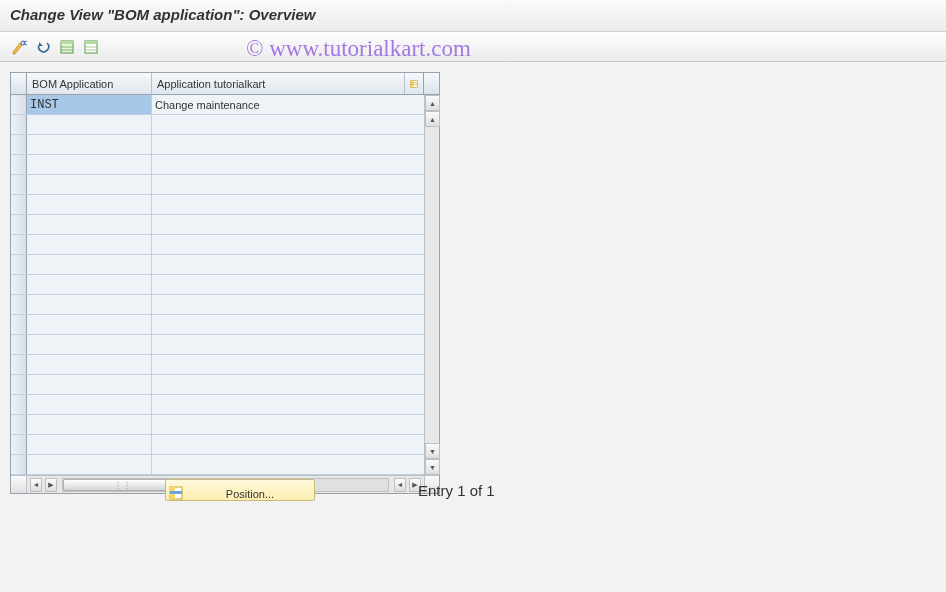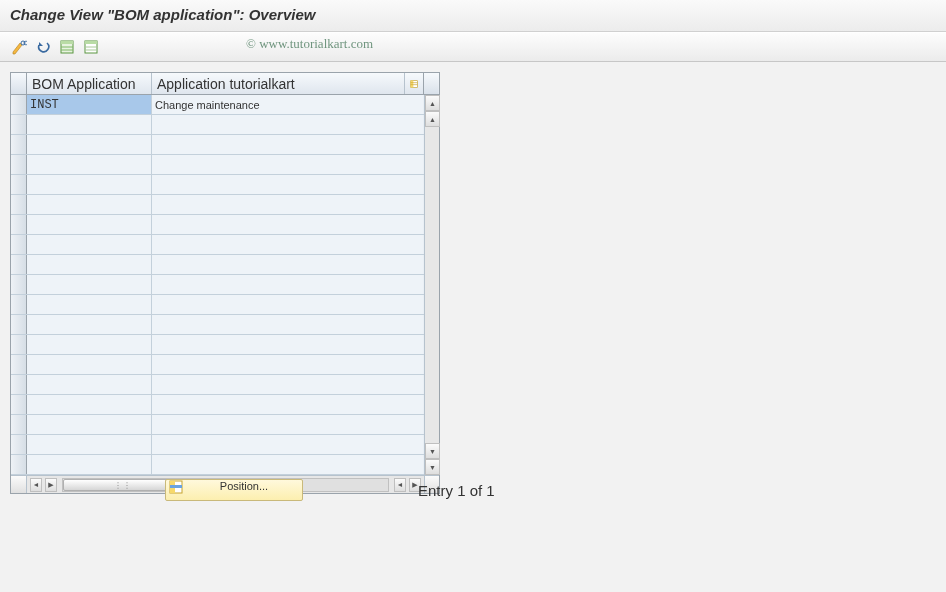--- a/index.html
+++ b/index.html
@@ -69,21 +69,21 @@
       width: 16px;
       border-right: 1px solid #9aa3ab;
       background: linear-gradient(#f6f9fc, #d9e1ea);
     }
     .col-h {
       border-right: 1px solid #b6c2cd;
       display: flex;
       align-items: center;
       padding: 0 5px;
       color: #333;
-      font-size: 14px;
+      font-size: 11px;
     }
     .col-app { width: 125px; }
     .col-desc { width: 253px; }
     .col-cfg {
       width: 18px;
       display: flex;
       align-items: center;
       justify-content: center;
       cursor: pointer;
       border-right: none;
@@ -195,27 +195,27 @@
       position: absolute;
       left: 10px;
       top: 490px;
       width: 560px;
       display: flex;
       align-items: center;
     }
     .position-btn {
       position: absolute;
       left: 155px;
-      width: 138px;
+      width: 150px;
       height: 22px;
       background: linear-gradient(#fff9dc,#fcefaf);
       border: 1px solid #c9b97a;
       border-radius: 2px;
       display: flex;
-      align-items: flex-start;
+      align-items: flex-end;
       cursor: pointer;
       font-size: 11px;
       color: #333;
     }
     .position-btn .icon-box {
       width: 20px;
       display: flex;
       align-items: center;
       justify-content: center;
     }
@@ -226,23 +226,23 @@
     .entry-text {
       position: absolute;
       left: 408px;
       font-size: 15px;
       color: #333;
     }
     .watermark {
       position: absolute;
       top: 36px;
       left: 246px;
-      color: #14532d;
+      color: #6d28d9;
       opacity: 0.6;
-      font-size: 13px;
+      font-size: 23px;
       font-family: Georgia, serif;
       pointer-events: none;
       z-index: 100;
     }
   </style>
 </head>
 <body>
 
 <div class="window">
 

